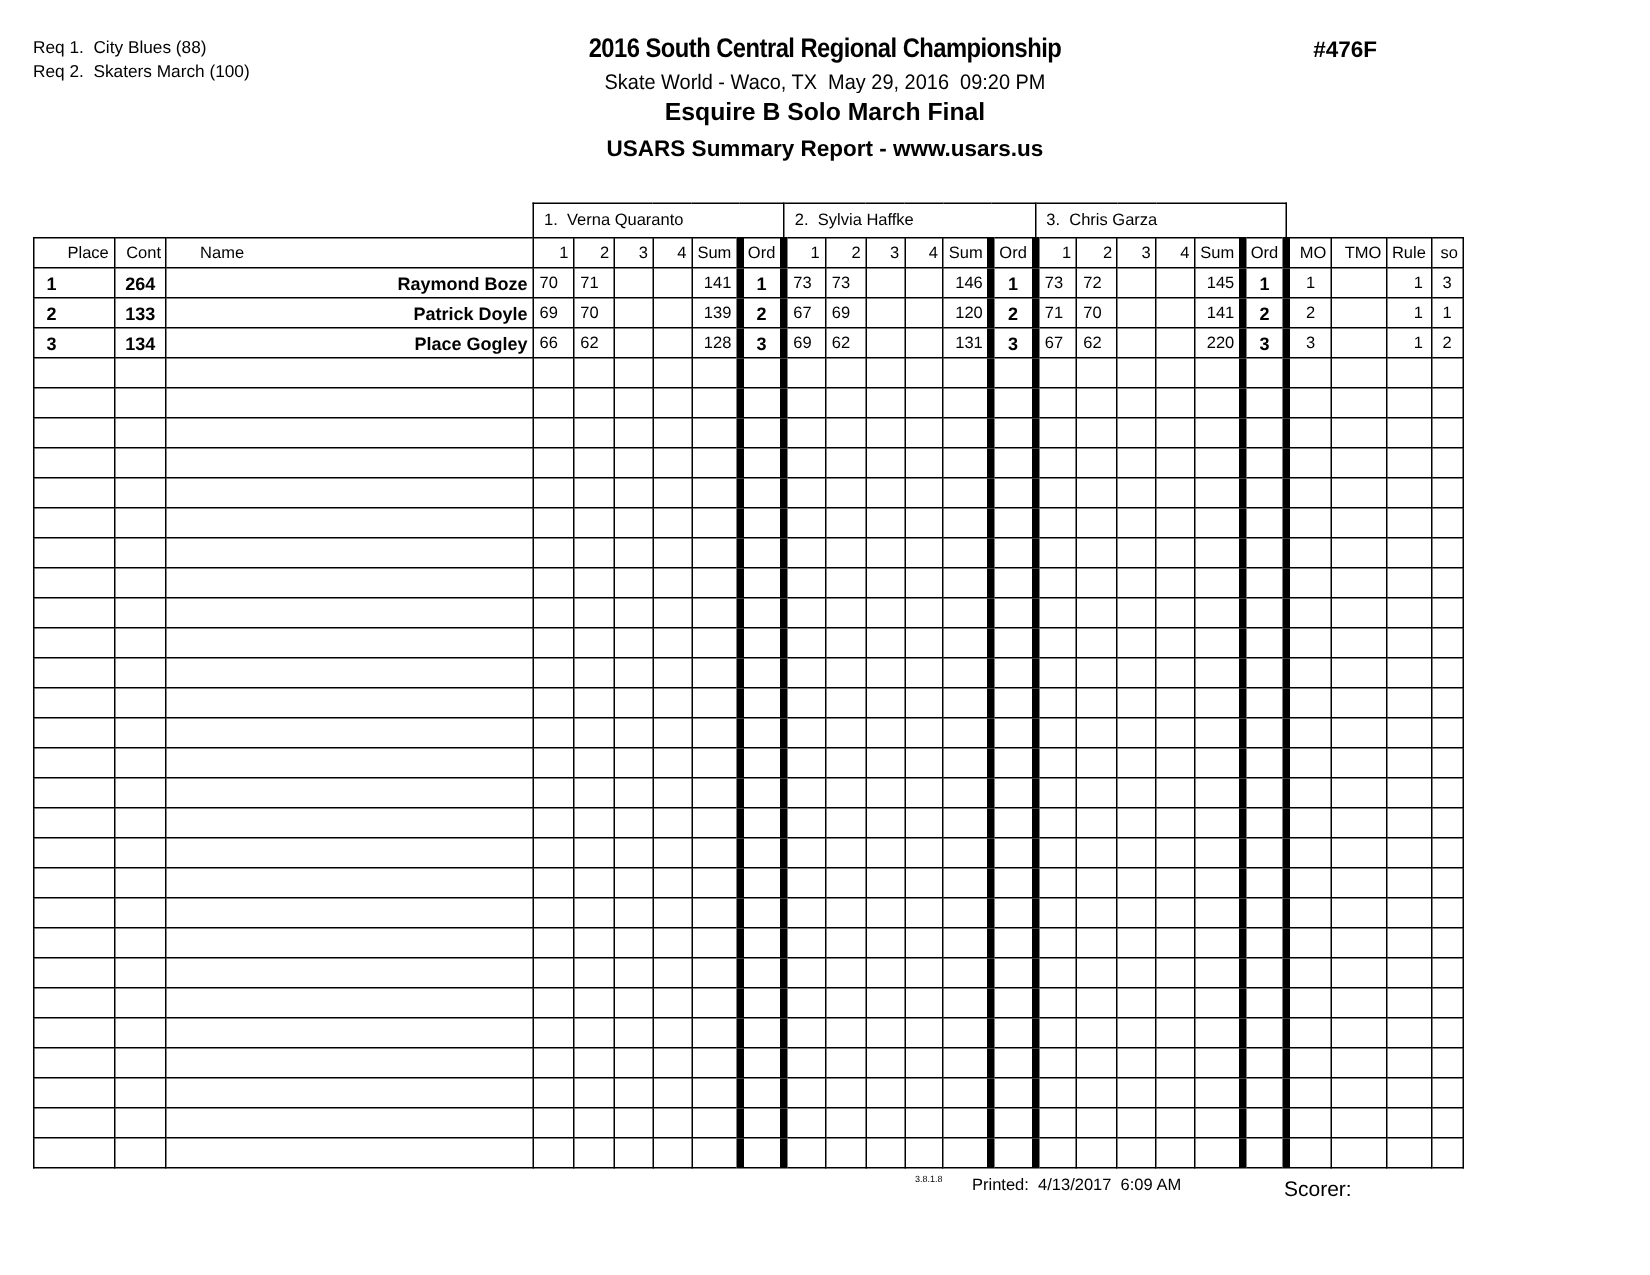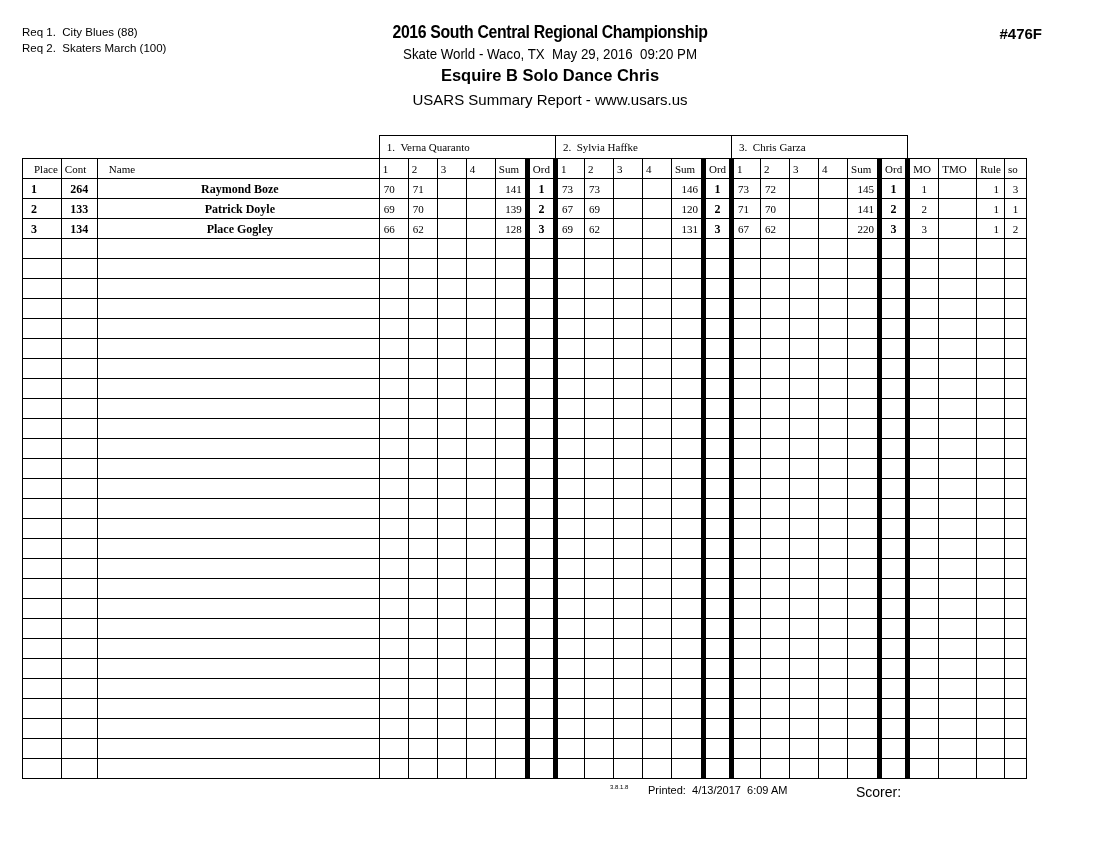--- a/index.html
+++ b/index.html
@@ -1,43 +1,43 @@
 <!DOCTYPE html>
 <html><head>
 <meta charset="utf-8">
 <style>
   * { box-sizing: border-box; }
   html,body { margin:0; padding:0; background:#fff; }
   body { width:1100px; height:850px; font-family:"Liberation Sans", sans-serif; color:#000; }
-  .page { position:relative; width:1100px; height:850px; overflow:hidden; background:#fff; }
+  .page { position:relative; width:976px; height:850px; overflow:hidden; background:#fff; }
 
   
   .req-block { position:absolute; left:22px; top:24px; font-size:11.5px; line-height:16px; }
   .req-line { white-space:pre; }
   .titles { position:absolute; left:0; width:1100px; top:22px; text-align:center; }
   .t1 { font-size:18px; font-weight:bold; letter-spacing:-0.4px; transform:scaleX(0.88); }
   .t2 { font-size:14px; margin-top:3px; white-space:pre; transform:scaleX(0.95); }
   .t3 { font-size:16.5px; font-weight:bold; margin-top:4px; }
-  .t4 { font-size:15px; margin-top:6px; }
+  .t4 { font-size:15px; margin-top:6px;font-weight:bold; }
   .evt-num { position:absolute; right:58px; top:25px; font-size:15px; font-weight:bold; }
 
   
-  table { position:absolute; left:22px; top:135px; border-collapse:collapse; table-layout:fixed;font-family:Liberation Serif, serif; }
+  table { position:absolute; left:22px; top:135px; border-collapse:collapse; table-layout:fixed; }
   td, th { border:1px solid #000; font-size:11px; font-weight:normal; padding:0 3px;
            height:20px; line-height:12px; overflow:hidden; white-space:nowrap; }
   tr.judge-row td { height:23px; }
   td.nb { border:none; }
   td.judge-name { text-align:left; padding-left:7px; white-space:pre; }
-  th { text-align:left; }
-  th.h-place, th.h-name { text-align:left; padding-left:11px; }
+  th { text-align:right; }
+  th.h-place, th.h-name { text-align:left; padding-left:22px; }
   .c-ord, th.h-ord { border-left:5px solid #000; border-right:5px solid #000; text-align:center; }
   .bold { font-weight:bold; font-size:12px; }
   .c-place { text-align:left; padding-left:8px; }
   .c-cont  { text-align:center; }
-  .c-name  { text-align:center; padding-left:6px; }
+  .c-name  { text-align:right; padding-left:6px; }
   .c-score { text-align:left; padding-left:4px; }
   .c-sum   { text-align:right; padding-right:3px; }
   .c-mo, .c-tmo, .c-so { text-align:center; }
   .c-rule  { text-align:right; padding-right:5px; }
 
   
   .ver { position:absolute; left:610px; top:784px; font-size:6px; letter-spacing:0; }
   .printed { position:absolute; left:648px; top:784px; font-size:11px; white-space:pre; }
   .scorer { position:absolute; left:856px; top:784px; font-size:14px; }
 </style>
@@ -47,21 +47,21 @@
 <div class="page">
 
   <div class="req-block">
     <div class="req-line">Req 1.  City Blues (88)</div>
     <div class="req-line">Req 2.  Skaters March (100)</div>
   </div>
 
   <div class="titles">
     <div class="t1">2016 South Central Regional Championship</div>
     <div class="t2">Skate World - Waco, TX  May 29, 2016  09:20 PM</div>
-    <div class="t3">Esquire B Solo Dance Chris</div>
+    <div class="t3">Esquire B Solo March Final</div>
     <div class="t4">USARS Summary Report - www.usars.us</div>
   </div>
 
   <div class="evt-num">#476F</div>
 
   <table id="grid">
     <colgroup>
       <col style="width:38px">
         <col style="width:36px">
         <col style="width:282px">

